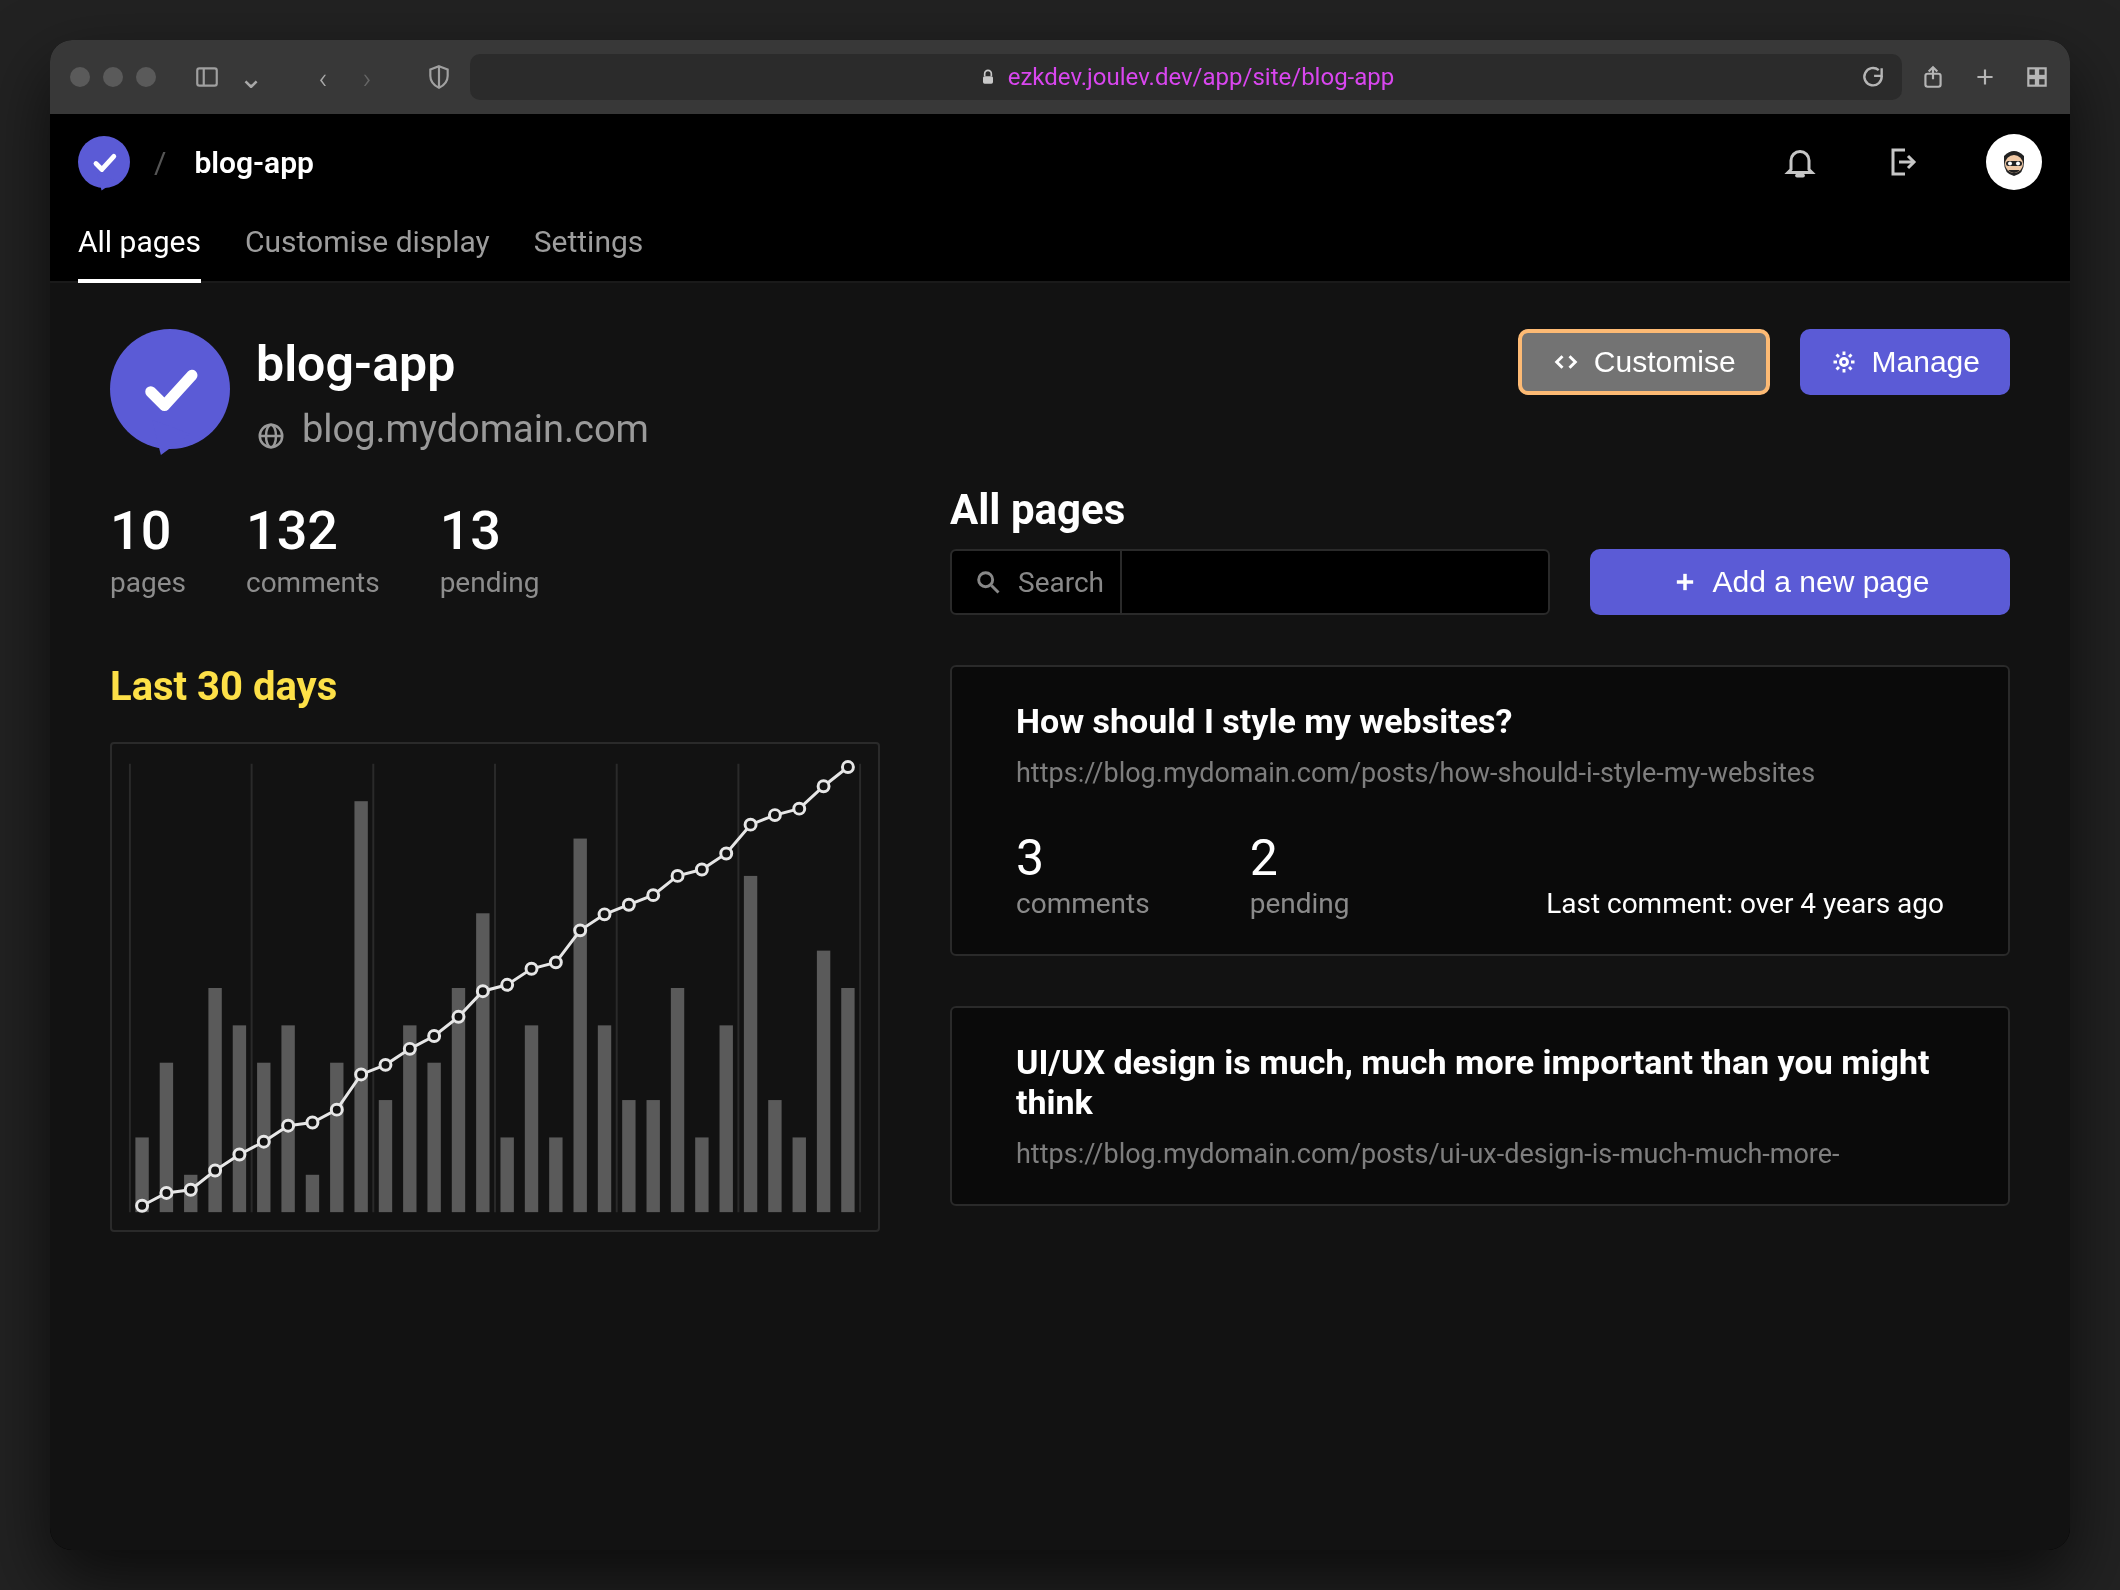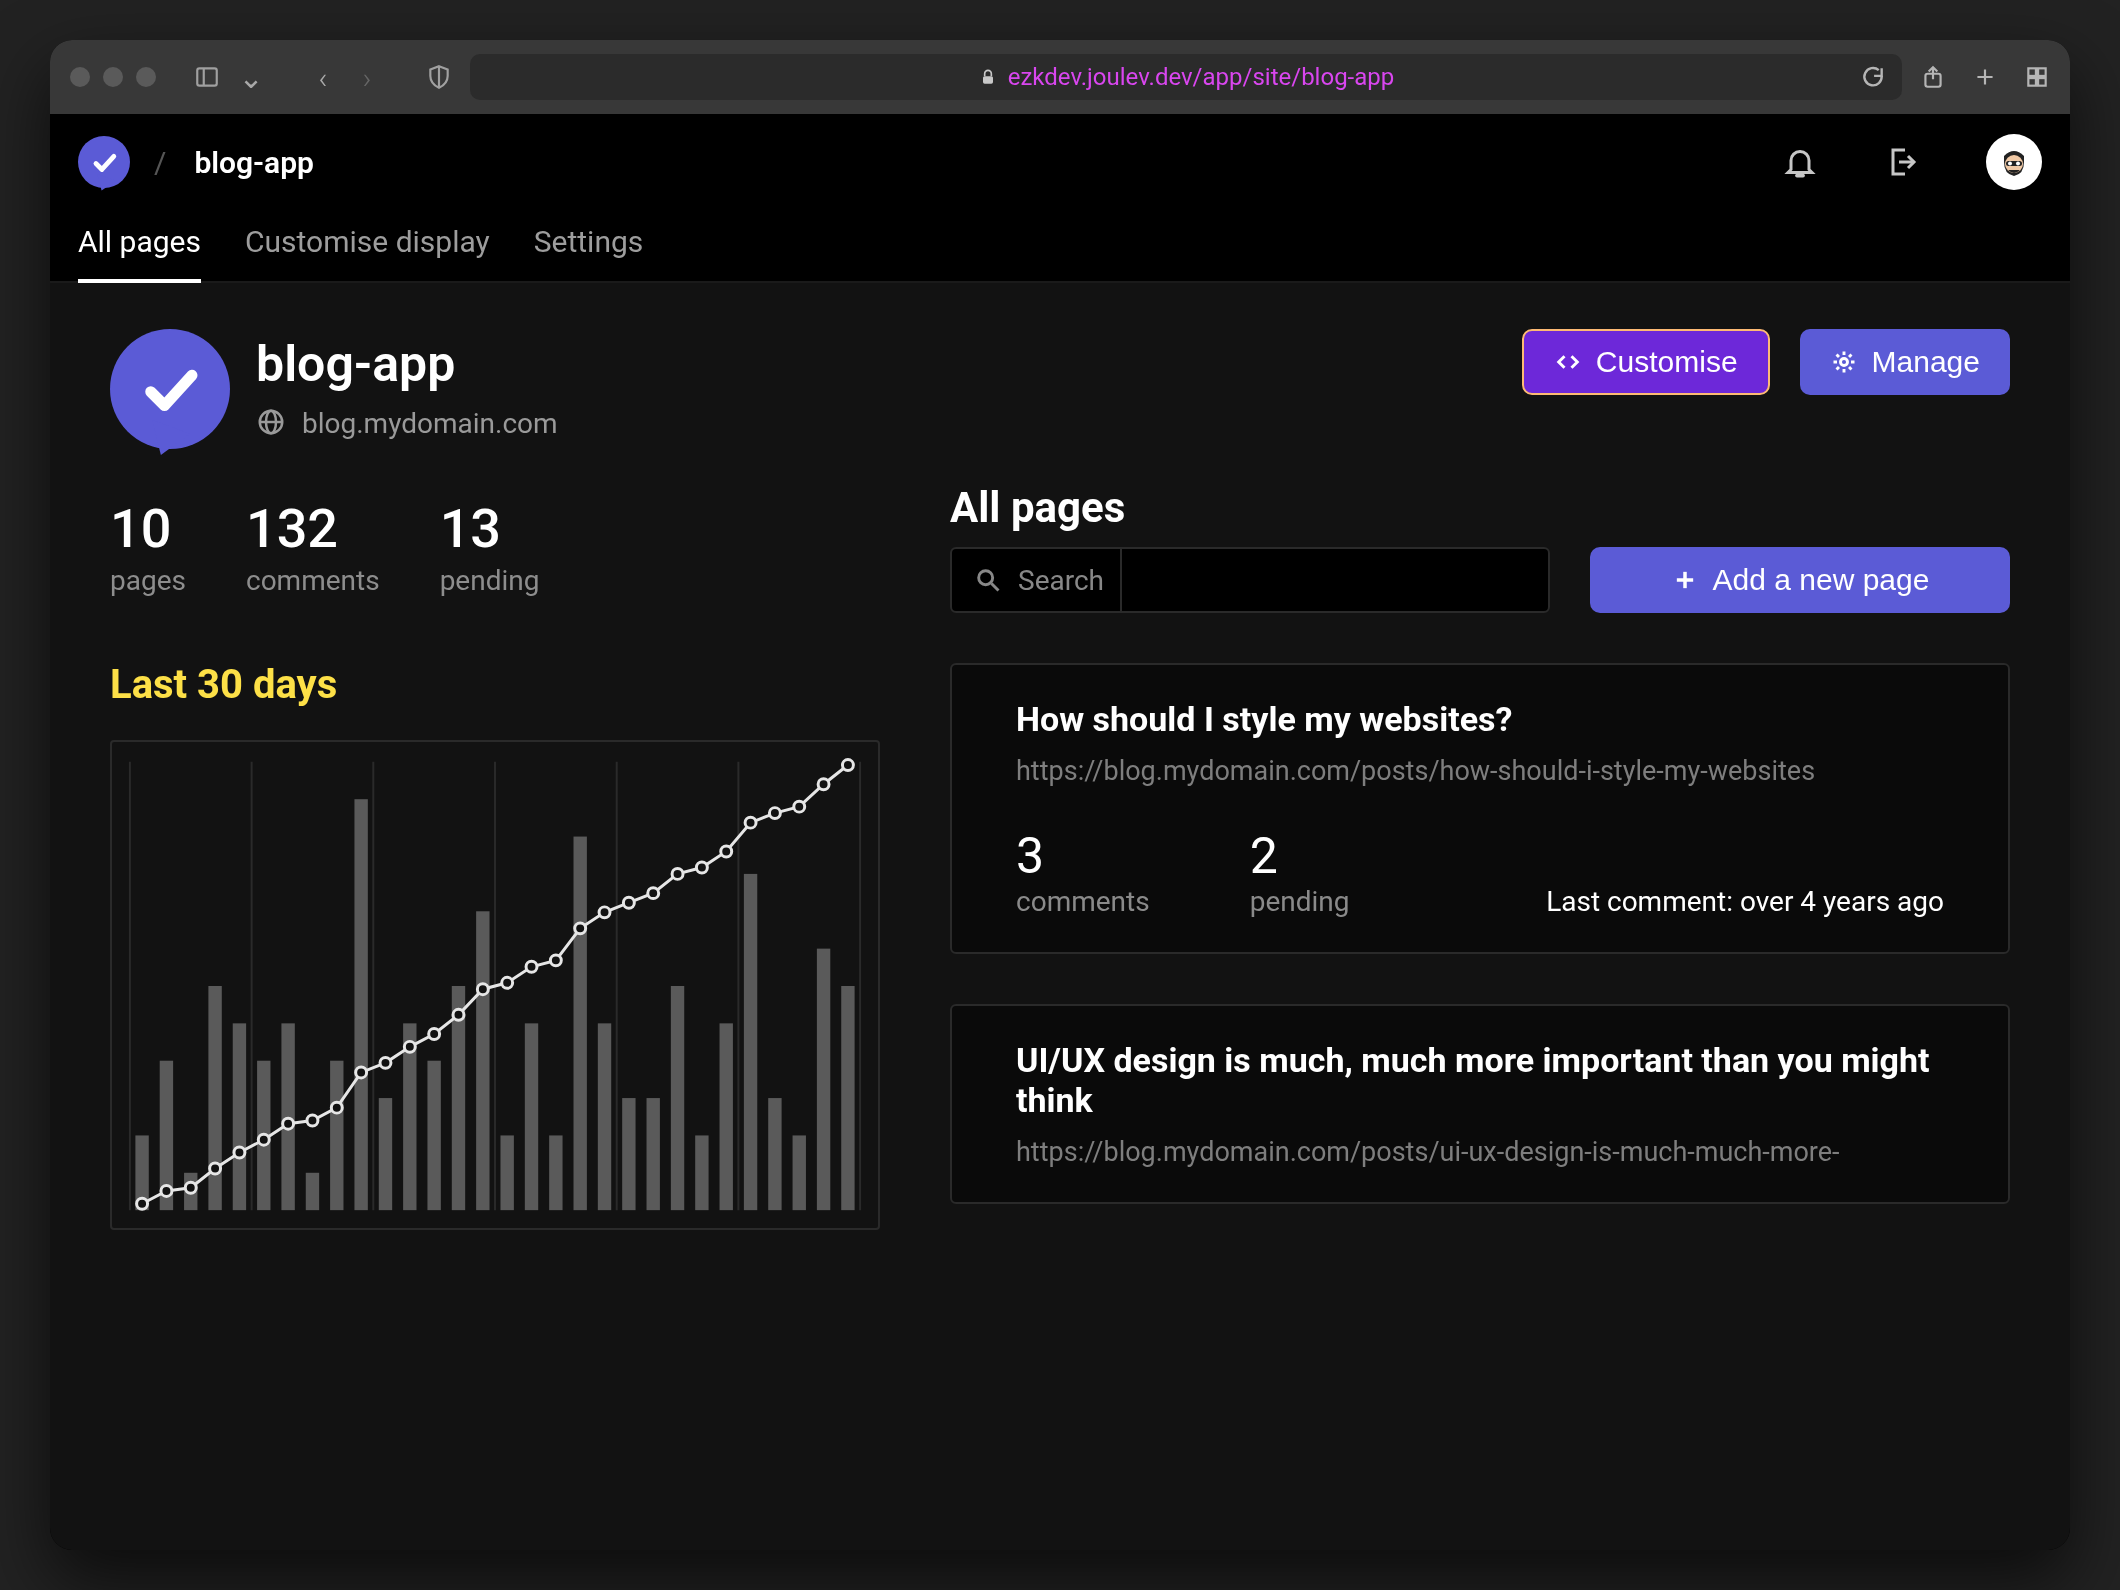--- a/index.html
+++ b/index.html
@@ -125,28 +125,28 @@
     display:flex;
     align-items:flex-start;
     padding: 46px 60px 0 60px;
     gap: 30px;
   }
   .site-id {
     display:flex; gap: 26px; align-items:flex-start; flex:1;
   }
   .site-id .texts { display:flex; flex-direction:column; gap:14px; padding-top:6px;}
   .site-id h1 { color:#fff; font-size:50px; font-weight:600; }
-  .domain-row { display:flex; align-items:flex-start; gap:16px; color:#9a9a9a; font-size:28px; }
+  .domain-row { display:flex; align-items:flex-end; gap:16px; color:#9a9a9a; font-size:38px; }
   .domain-row svg { width:30px;height:30px; stroke:#9a9a9a; fill:none; stroke-width:2; }
 
   .btn {
     height: 66px; border-radius: 10px; display:flex; align-items:center; gap:14px;
     padding: 0 30px; font-size:30px; cursor:pointer; border:none;
   }
-  .btn-outline { background:#6d28d9; border:2px solid #fdba74; color:#fff; }
+  .btn-outline { background:#737373; border:4px solid #fdba74; color:#fff; }
   .btn-primary { background:#5b5bd6; color:#fff; }
   .btn svg { width:28px; height:28px; }
 
   .columns {
     flex:1;
     display:flex;
     gap: 70px;
     padding: 0 60px;
     overflow:hidden;
   }

